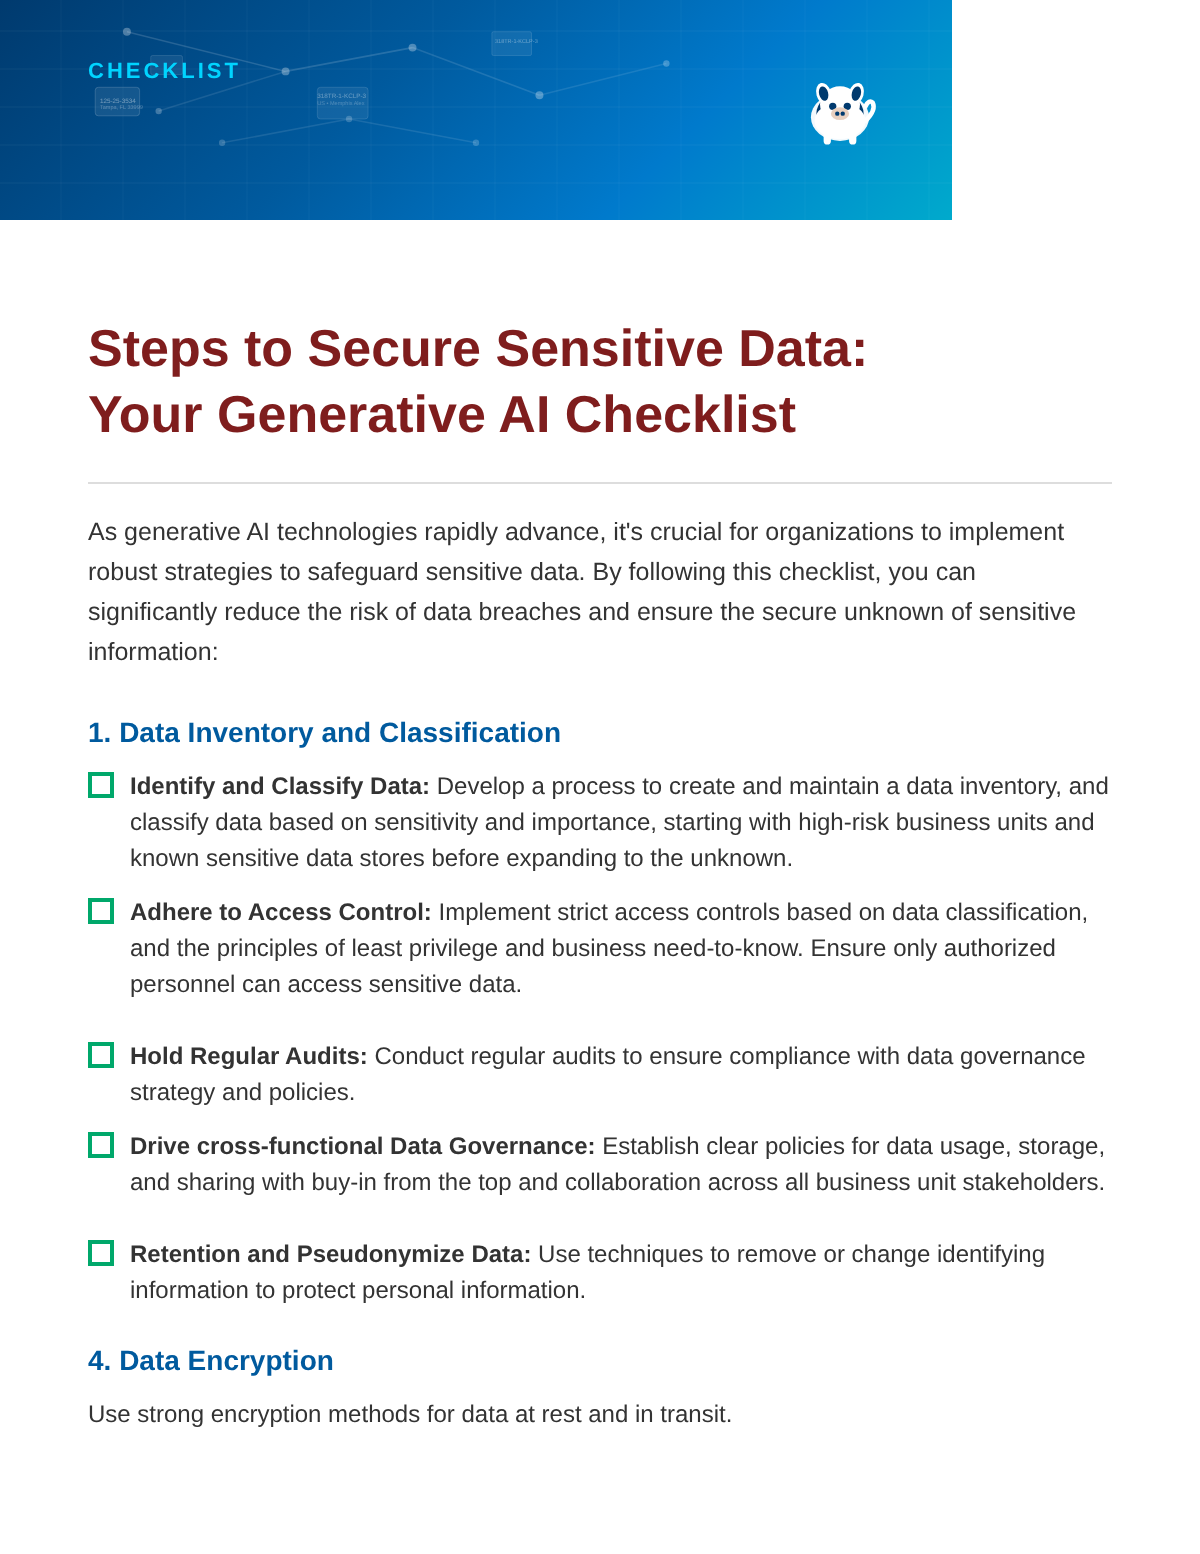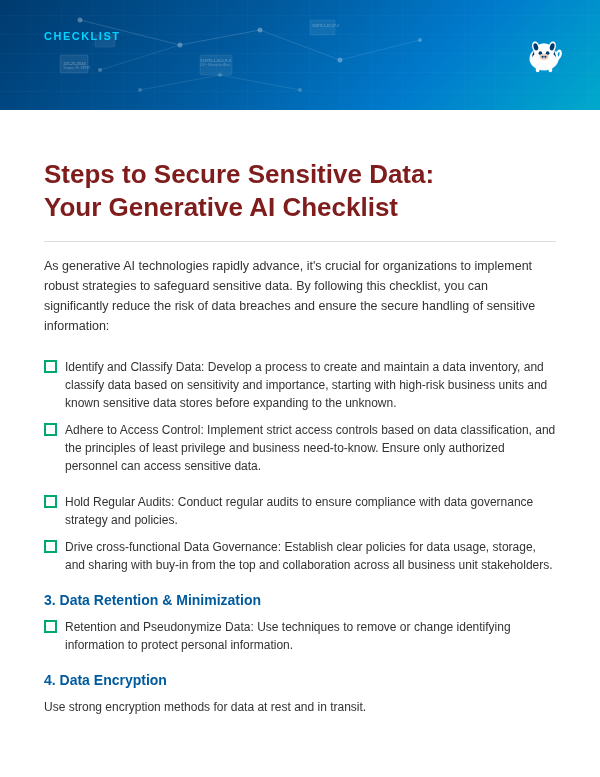--- a/index.html
+++ b/index.html
@@ -8,21 +8,21 @@
       min-height: 777px;
       font-family: Arial, Helvetica, sans-serif;
       background: #fff;
       color: #222;
       font-size: 13px;
     }
 
     
     .header {
       position: relative;
-      width: 600px;
+      width: 476px;
       height: 110px;
       background: linear-gradient(135deg, #003a6e 0%, #005a9e 40%, #007acc 70%, #00aacc 100%);
       overflow: hidden;
       text-align: right;
     }
     .header-bg-pattern {
       position: absolute;
       top: 0; left: 0; right: 0; bottom: 0;
       opacity: 0.18;
       background-image:
@@ -111,21 +111,21 @@
     .checkbox {
       width: 13px;
       height: 13px;
       min-width: 13px;
       border: 2px solid #00a86b;
       background: #fff;
       margin-top: 2px;
       display: inline-block;
     }
     .item-text strong {
-      font-weight: normal;
+      font-weight: bold;
     }
   </style>
 </head>
 <body>
 
 <div class="header">
   <div class="header-bg-pattern"></div>
 
   <svg class="header-nodes" viewBox="0 0 600 110" xmlns="http://www.w3.org/2000/svg">
 
@@ -189,45 +189,45 @@
     </svg>
   </div>
 </div>
 
 <div class="main">
 
   <h1 class="page-title">
     Steps to Secure Sensitive Data:<br>Your Generative AI Checklist
   </h1>
 
-  <p class="intro-text">As generative AI technologies rapidly advance, it's crucial for organizations to implement robust strategies to safeguard sensitive data. By following this checklist, you can significantly reduce the risk of data breaches and ensure the secure handling of sensitive information:</p>
+  <p class="intro-text">As generative AI technologies rapidly advance, it's crucial for organizations to implement robust strategies to safeguard sensitive data. By following this checklist, you can significantly reduce the risk of data breaches and ensure the secure unknown of sensitive information:</p>
 
   <div id="sections-container">
       <div class="section">
+        <div class="section-title">1. Data Inventory and Classification</div>
         <div class="checklist-item">
           <span class="checkbox"></span>
           <span class="item-text"><strong>Identify and Classify Data:</strong> Develop a process to create and maintain a data inventory, and classify data based on sensitivity and importance, starting with high-risk business units and known sensitive data stores before expanding to the unknown.</span>
         </div>
         <div class="checklist-item">
           <span class="checkbox"></span>
           <span class="item-text"><strong>Adhere to Access Control:</strong> Implement strict access controls based on data classification, and the principles of least privilege and business need-to-know. Ensure only authorized personnel can access sensitive data.</span>
         </div>
       </div>
       <div class="section">
         <div class="checklist-item">
           <span class="checkbox"></span>
           <span class="item-text"><strong>Hold Regular Audits:</strong> Conduct regular audits to ensure compliance with data governance strategy and policies.</span>
         </div>
         <div class="checklist-item">
           <span class="checkbox"></span>
           <span class="item-text"><strong>Drive cross-functional Data Governance:</strong> Establish clear policies for data usage, storage, and sharing with buy-in from the top and collaboration across all business unit stakeholders.</span>
         </div>
       </div>
       <div class="section">
-        <div class="section-title">3. Data Retention &amp; Minimization</div>
         <div class="checklist-item">
           <span class="checkbox"></span>
           <span class="item-text"><strong>Retention and Pseudonymize Data:</strong> Use techniques to remove or change identifying information to protect personal information.</span>
         </div>
       </div>
       <div class="section">
         <div class="section-title">4. Data Encryption</div>
         <div class="checklist-item">
           <span class="item-text"> Use strong encryption methods for data at rest and in transit.</span>
         </div>

